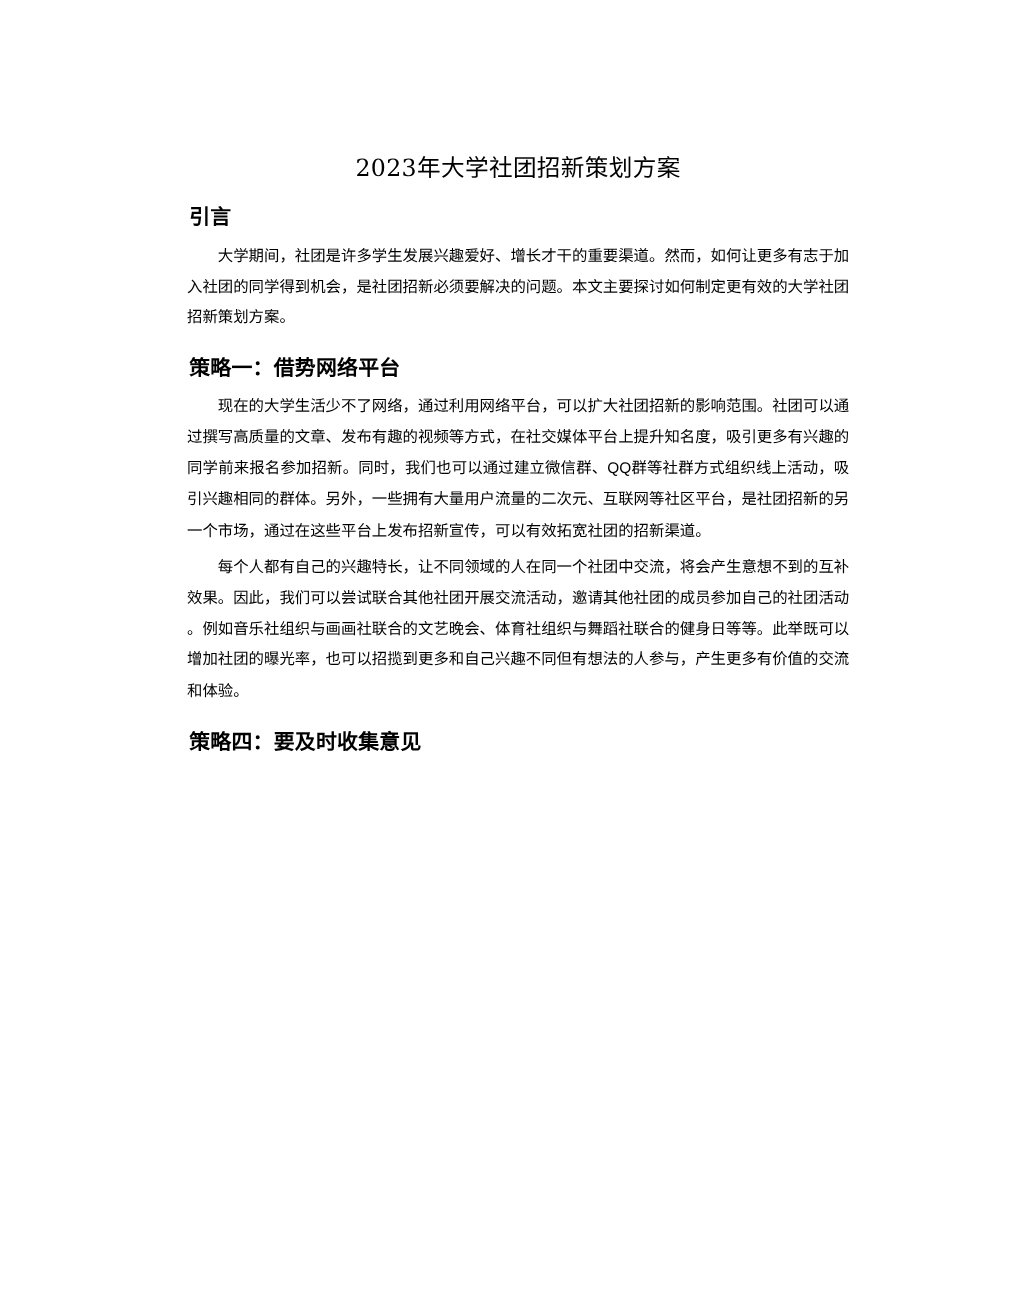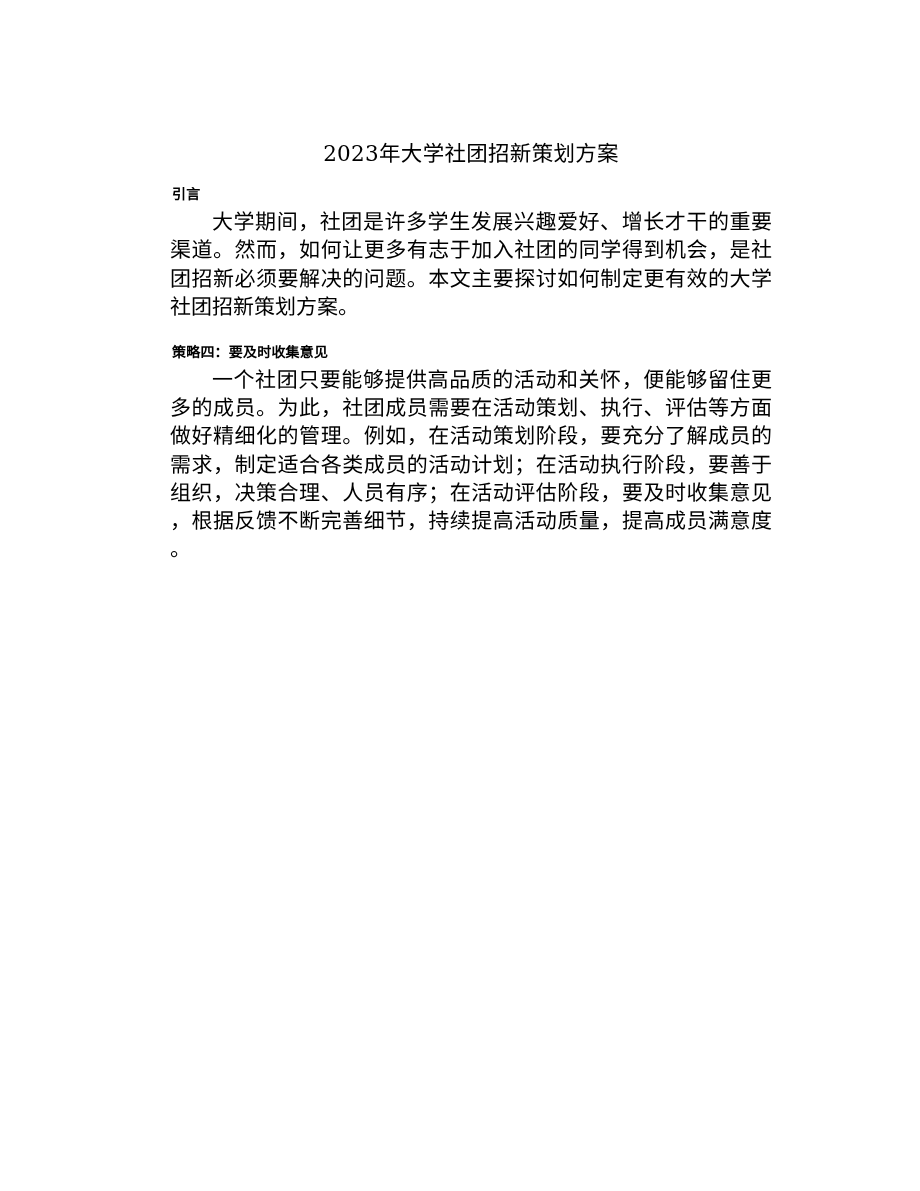--- a/index.html
+++ b/index.html
@@ -40,33 +40,33 @@
     font-weight: 400;
     line-height: 1.5;
     text-align: center;
     letter-spacing: 0.3px;
     margin: 0 0 14px 0;
     white-space: nowrap;
   }
 
   .section-heading {
     font-family: "DejaVu Sans", "Liberation Sans", sans-serif;
-    font-size: 14px;
+    font-size: 19px;
     font-weight: 700;
     line-height: 1.5;
     margin: 0;
     padding: 0 0 0 2px;
     letter-spacing: 0.2px;
   }
 
   .heading-gap-before { margin-top: 19px; }
 
   .para {
-    font-family: Liberation Mono, monospace;
-    font-size: 21px;
+    font-family: Liberation Sans, sans-serif;
+    font-size: 14px;
     line-height: 28.2px;
     margin: 6px 0 0 0;
     text-align: justify;
     text-justify: inter-ideograph;
     text-indent: 2em;
     word-break: break-all;
     letter-spacing: 0;
     white-space: normal;
   }
 
@@ -82,20 +82,22 @@
 <body>
 
 <div class="page">
   <div class="content">
 
     <h1 class="doc-title">2023年大学社团招新策划方案</h1>
 
     <h2 class="section-heading">引言</h2>
     <p class="para tight">大学期间，社团是许多学生发展兴趣爱好、增长才干的重要渠道。然而，如何让更多有志于加入社团的同学得到机会，是社团招新必须要解决的问题。本文主要探讨如何制定更有效的大学社团招新策划方案。</p>
 
+    <h2 class="section-heading heading-gap-before">策略一：借势网络平台</h2>
+    <p class="para tight">现在的大学生活少不了网络，通过利用网络平台，可以扩大社团招新的影响范围。社团可以通过撰写高质量的文章、发布有趣的视频等方式，在社交媒体平台上提升知名度，吸引更多有兴趣的同学前来报名参加招新。同时，我们也可以通过建立微信群、QQ群等社群方式组织线上活动，吸引兴趣相同的群体。另外，一些拥有大量用户流量的二次元、互联网等社区平台，是社团招新的另一个市场，通过在这些平台上发布招新宣传，可以有效拓宽社团的招新渠道。</p>
 
 
+    <p class="para tight">每个人都有自己的兴趣特长，让不同领域的人在同一个社团中交流，将会产生意想不到的互补效果。因此，我们可以尝试联合其他社团开展交流活动，邀请其他社团的成员参加自己的社团活动。例如音乐社组织与画画社联合的文艺晚会、体育社组织与舞蹈社联合的健身日等等。此举既可以增加社团的曝光率，也可以招揽到更多和自己兴趣不同但有想法的人参与，产生更多有价值的交流和体验。</p>
 
     <h2 class="section-heading heading-gap-before">策略四：要及时收集意见</h2>
-    <p class="para tight">一个社团只要能够提供高品质的活动和关怀，便能够留住更多的成员。为此，社团成员需要在活动策划、执行、评估等方面做好精细化的管理。例如，在活动策划阶段，要充分了解成员的需求，制定适合各类成员的活动计划；在活动执行阶段，要善于组织，决策合理、人员有序；在活动评估阶段，要及时收集意见，根据反馈不断完善细节，持续提高活动质量，提高成员满意度。</p>
 
   </div>
 </div>
 
 </body></html>

